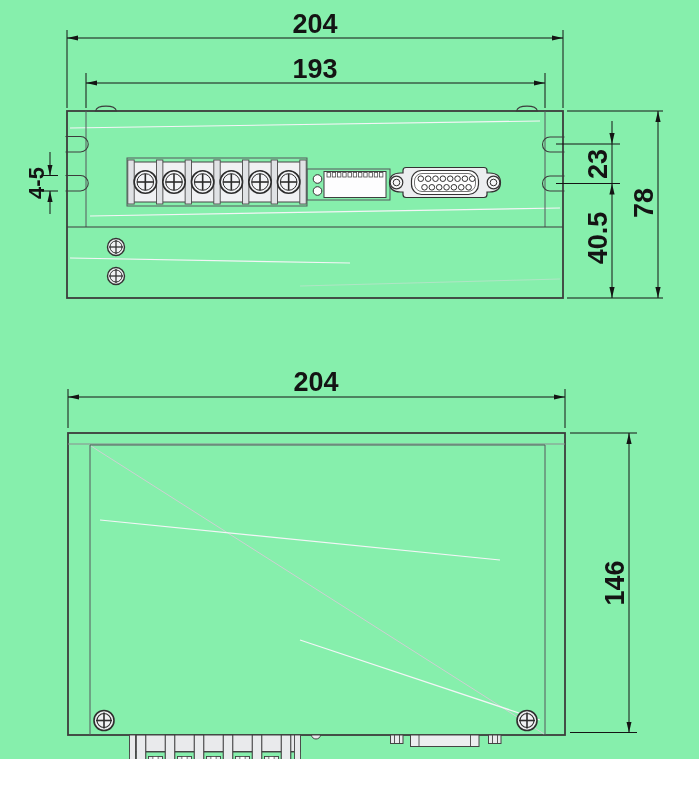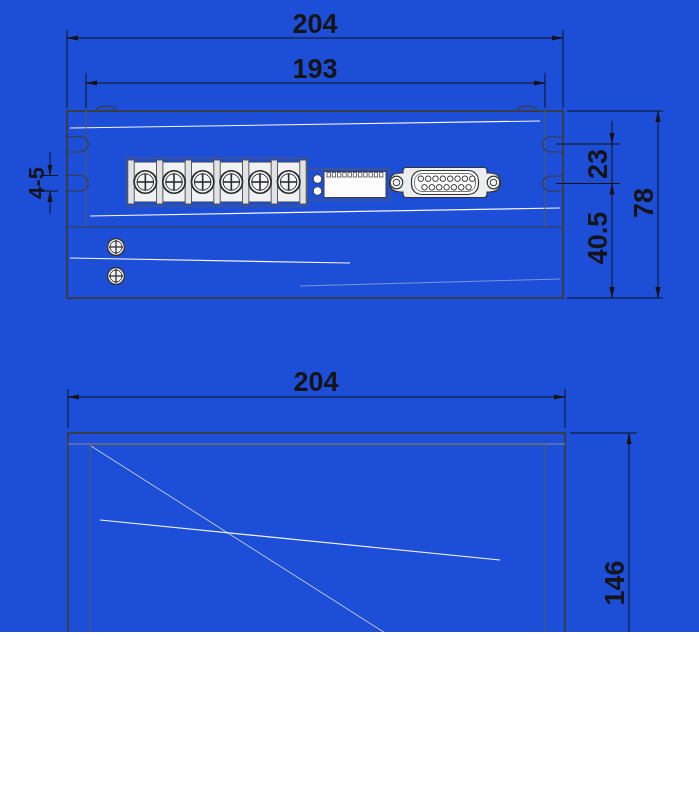--- a/index.html
+++ b/index.html
@@ -1,16 +1,16 @@
 <!DOCTYPE html>
 <html><head>
 <meta charset="utf-8">
 <style>
   html,body{margin:0;padding:0;background:#fff;}
-  .stage{width:699px;height:632px;background:#1d4ed8;position:relative;overflow:hidden;}
+  .stage{width:699px;height:759px;background:#86efac;position:relative;overflow:hidden;}
   svg{display:block;}
   .e2{stroke:#3c3c3c;stroke-width:1.8;fill:none;}
   .e1{stroke:#3c3c3c;stroke-width:1.1;fill:none;}
   .t1{stroke:#55585c;stroke-width:1;fill:none;}
   .dl{stroke:#141414;stroke-width:1;fill:none;}
   .dim{font:bold 27px "Liberation Sans", sans-serif;fill:#141414;text-anchor:middle;}
   .dims{font:bold 22px "Liberation Sans", sans-serif;fill:#141414;text-anchor:middle;}
   .streak-l{stroke:#f4f5f7;stroke-width:1.2;}
   .streak-d{stroke:#d9dbde;stroke-width:1;}
 </style>

